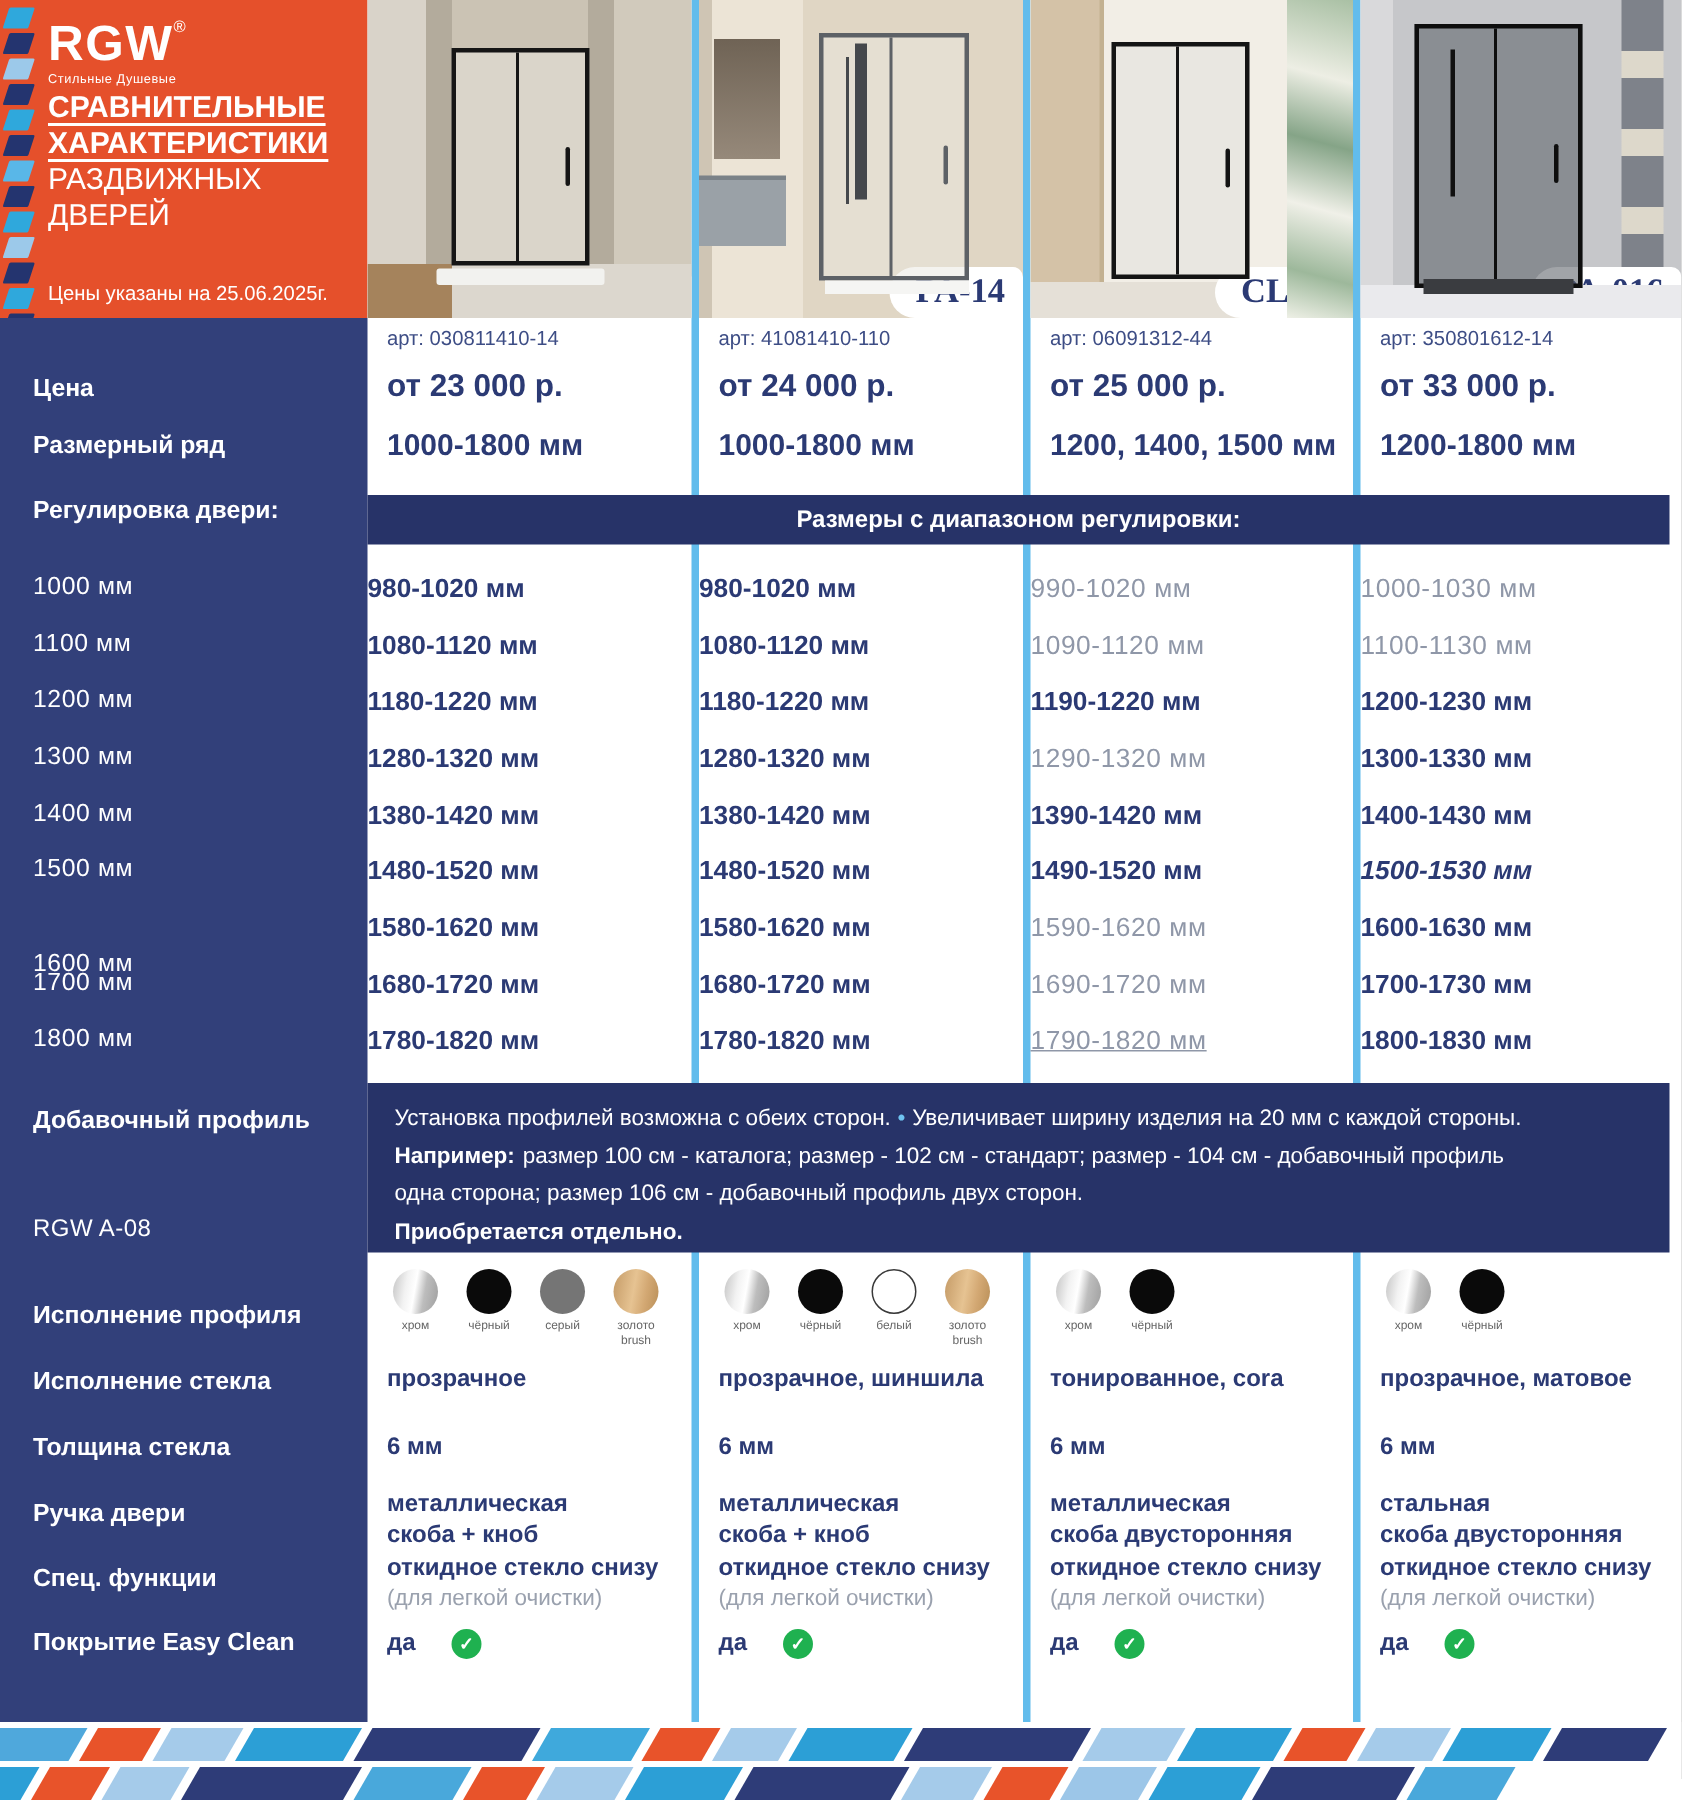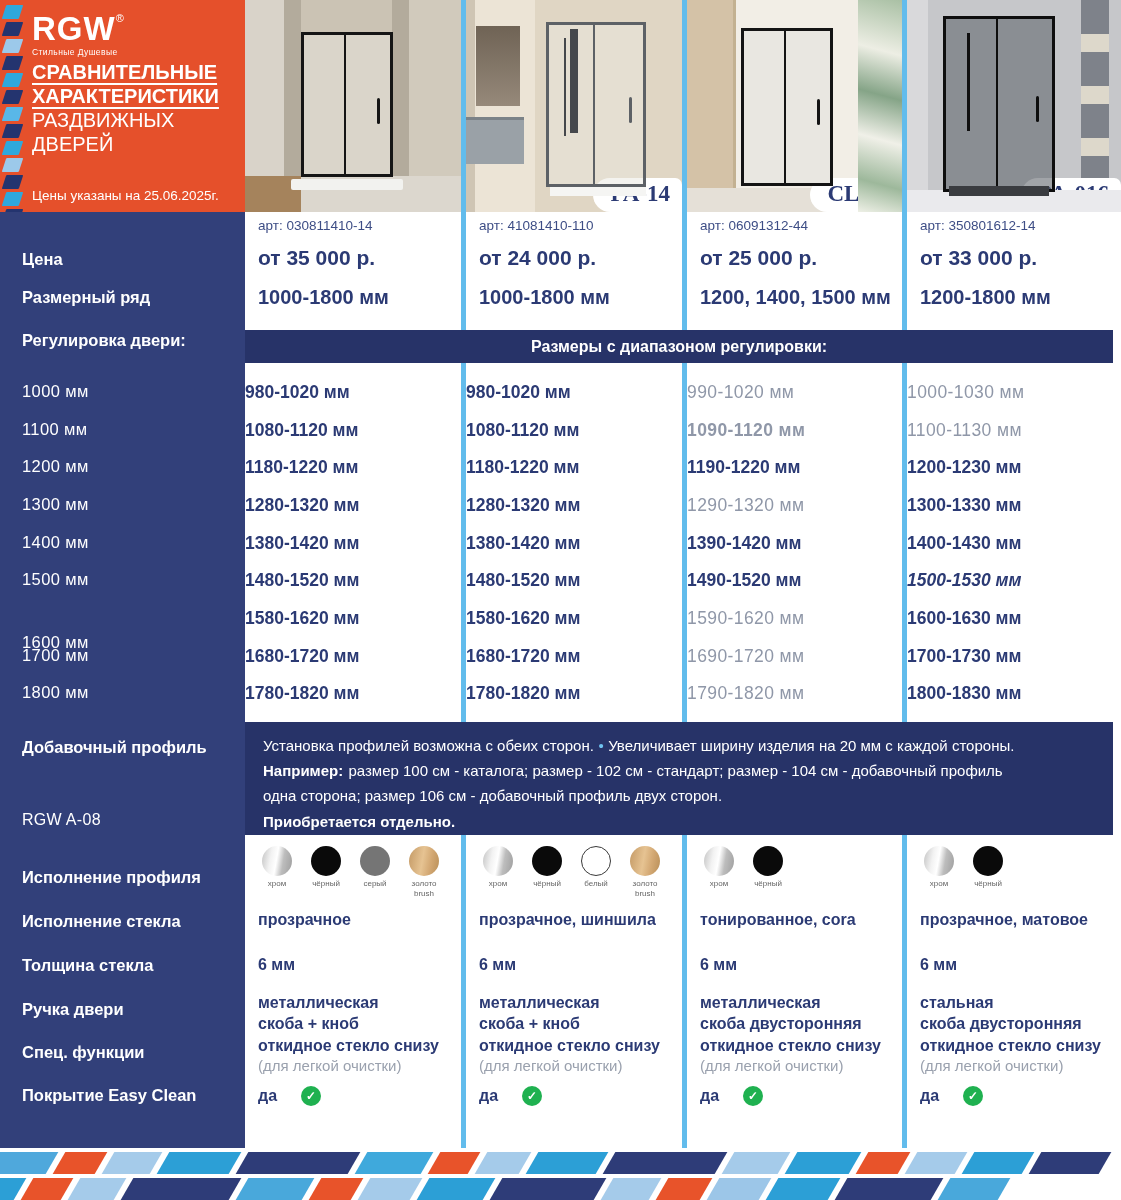--- a/index.html
+++ b/index.html
@@ -188,21 +188,21 @@
   <div class="pcol c0">
     <div class="photo photo-0">
       <div class="door">
           <i class="divider"></i>
           <i class="handle"></i>
         </div>
       <div class="tray"></div>
       <div class="badge">PA-114</div>
     </div>
     <div class="art">арт: 030811410-14</div>
-    <div class="price">от 35 000 р.</div>
+    <div class="price">от 23 000 р.</div>
     <div class="range">1000-1800 мм</div>
     <div class="sizes-host">
         <div class="size-cell size-strong" style="top: 382px;">980-1020 мм</div>
         <div class="size-cell size-strong" style="top: 419.65px;">1080-1120 мм</div>
         <div class="size-cell size-strong" style="top: 457.3px;">1180-1220 мм</div>
         <div class="size-cell size-strong" style="top: 494.95px;">1280-1320 мм</div>
         <div class="size-cell size-strong" style="top: 532.6px;">1380-1420 мм</div>
         <div class="size-cell size-strong" style="top: 570.25px;">1480-1520 мм</div>
         <div class="size-cell size-strong" style="top: 607.9px;">1580-1620 мм</div>
         <div class="size-cell size-strong" style="top: 645.55px;">1680-1720 мм</div>
@@ -302,28 +302,28 @@
           <i class="handle"></i>
         </div>
       <div class="tray"></div>
       <div class="badge">CL-13</div>
     </div>
     <div class="art">арт: 06091312-44</div>
     <div class="price">от 25 000 р.</div>
     <div class="range">1200, 1400, 1500 мм</div>
     <div class="sizes-host">
         <div class="size-cell size-light" style="top: 382px;">990-1020 мм</div>
-        <div class="size-cell size-light" style="top: 419.65px; font-weight: bold;">1090-1120 мм</div>
+        <div class="size-cell size-light" style="top: 419.65px;">1090-1120 мм</div>
         <div class="size-cell size-strong" style="top: 457.3px;">1190-1220 мм</div>
         <div class="size-cell size-light" style="top: 494.95px;">1290-1320 мм</div>
         <div class="size-cell size-strong" style="top: 532.6px;">1390-1420 мм</div>
         <div class="size-cell size-strong" style="top: 570.25px;">1490-1520 мм</div>
         <div class="size-cell size-light" style="top: 607.9px;">1590-1620 мм</div>
         <div class="size-cell size-light" style="top: 645.55px;">1690-1720 мм</div>
-        <div class="size-cell size-light" style="top: 683.2px;">1790-1820 мм</div>
+        <div class="size-cell size-light" style="top: 683.2px; text-decoration: underline;">1790-1820 мм</div>
       </div>
     <div class="swatches">
         <div class="sw">
           <div class="sw-circle sw-chrome"></div>
           <div class="sw-label">хром</div>
         </div>
         <div class="sw">
           <div class="sw-circle sw-black"></div>
           <div class="sw-label">чёрный</div>
         </div>

